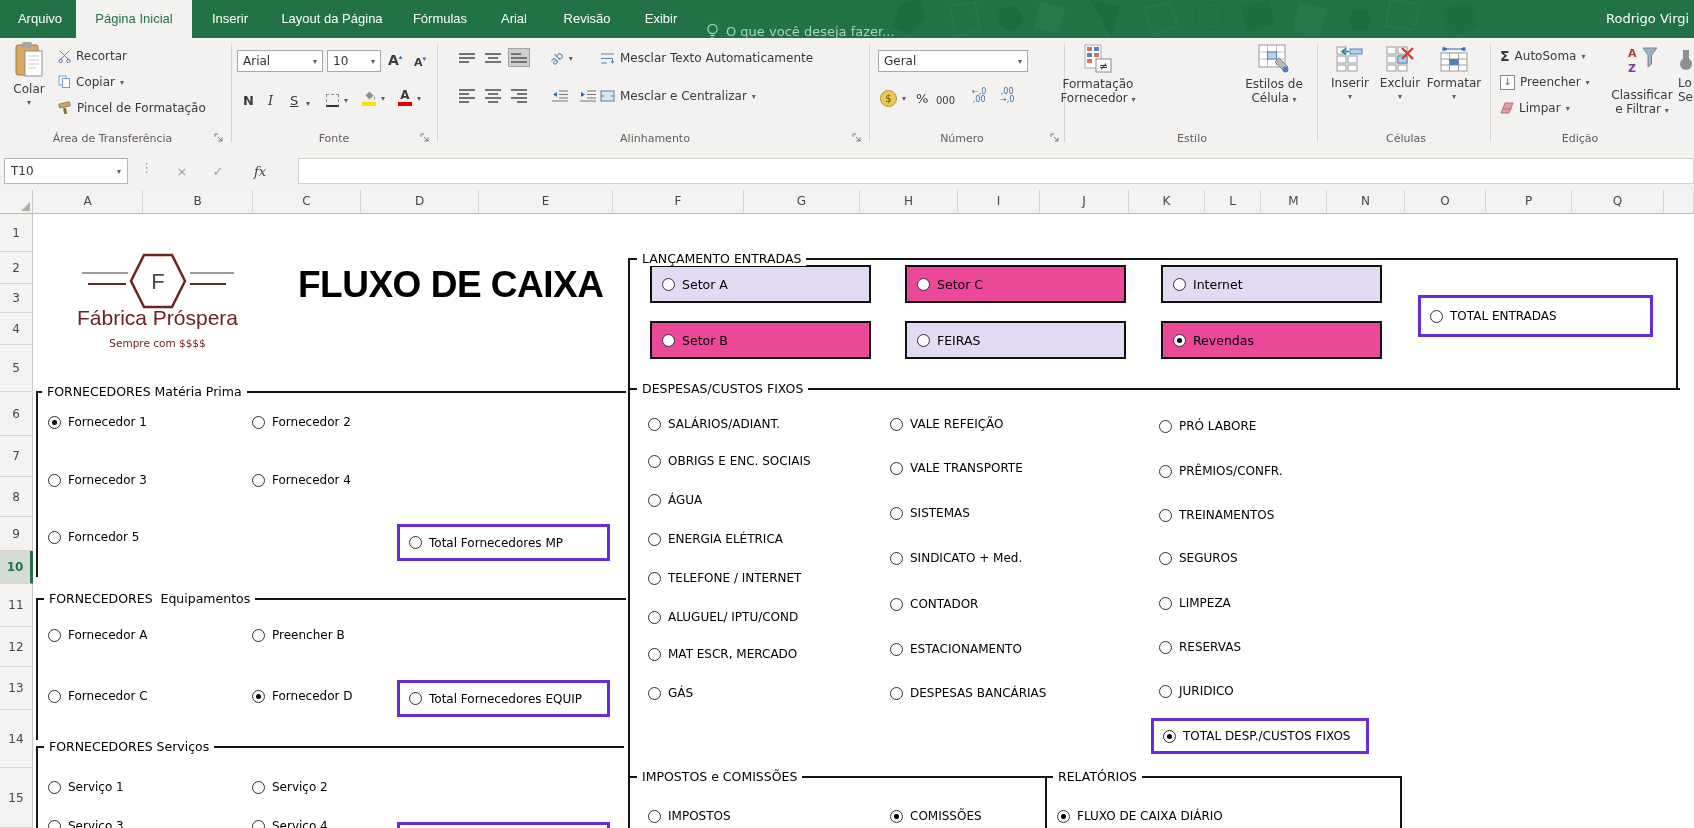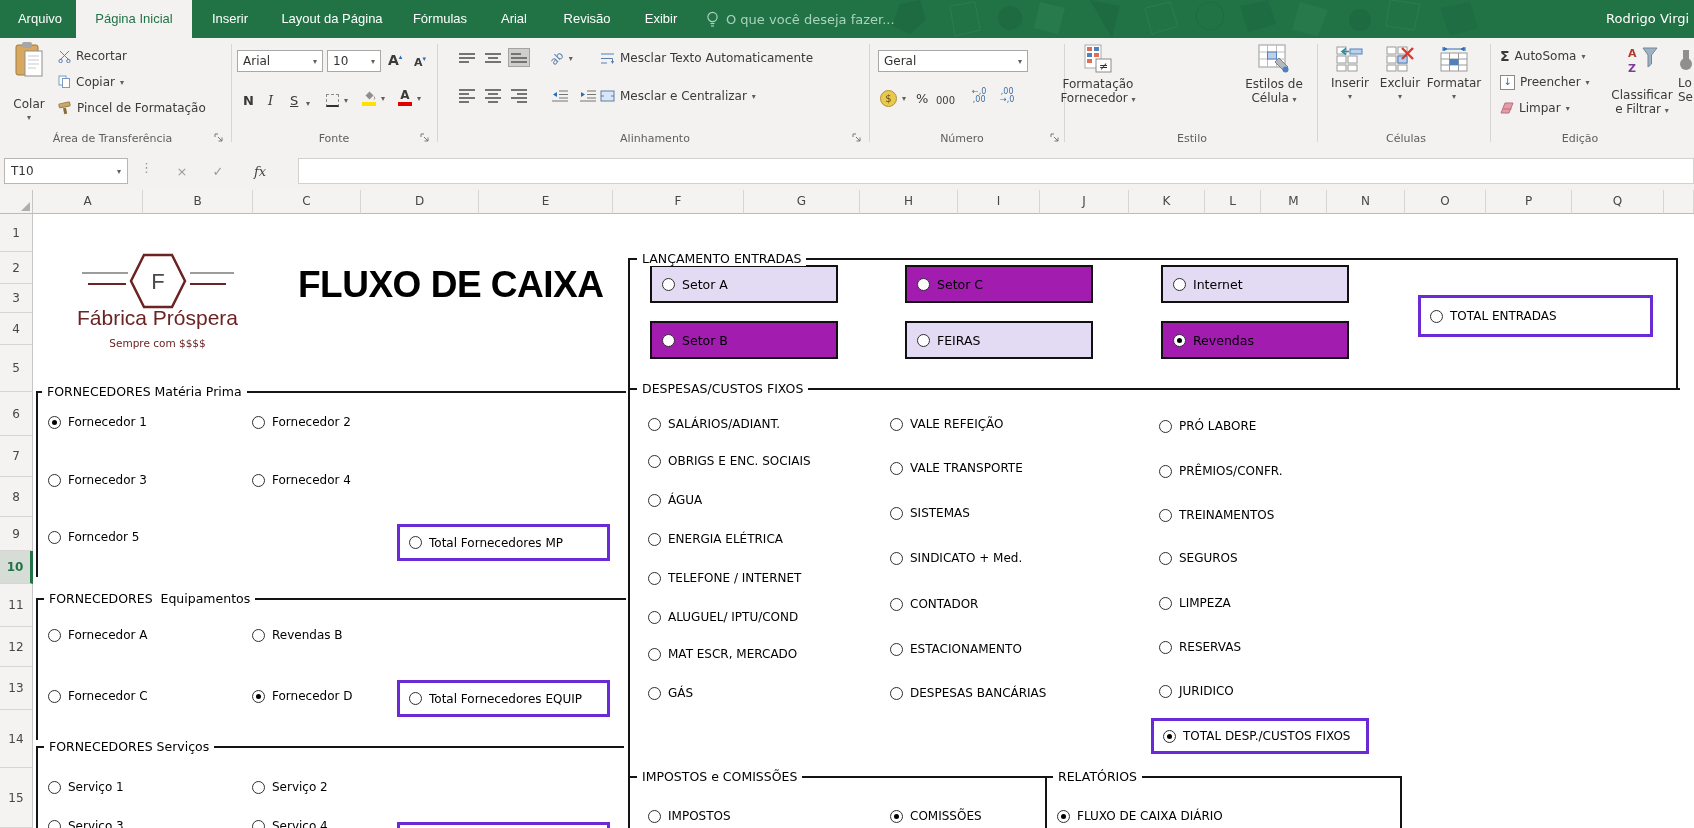--- a/index.html
+++ b/index.html
@@ -4,21 +4,21 @@
 <style>
   html,body{margin:0;padding:0}
   body{width:1694px;height:828px;overflow:hidden;position:relative;background:#fff;
        font-family:"DejaVu Sans",sans-serif;-webkit-font-smoothing:antialiased}
   .abs{position:absolute;box-sizing:border-box}
   
   .tabbar{position:absolute;left:0;top:0;width:1694px;height:38px;background:#217346;overflow:hidden}
   .tab{position:absolute;top:0;height:38px;line-height:38px;text-align:center;color:#fff;
        font-size:13px;font-family:"Liberation Sans",sans-serif;white-space:nowrap}
   .tab.sel{background:#f3f2f1;color:#217346}
-  .search{position:absolute;top:0;height:38px;display:flex;align-items:center;gap:7px;color:#a9d3bc;font-size:13px}
+  .search{position:absolute;top:12px;height:38px;display:flex;align-items:center;gap:7px;color:#a9d3bc;font-size:13px}
   .user{position:absolute;top:0;height:38px;line-height:38px;color:#fff;font-size:13px;overflow:hidden;white-space:nowrap}
   
   .ribbon{position:absolute;left:0;top:38px;width:1694px;height:114px;background:#f3f2f1;
           border-bottom:1px solid #d2d0ce;font-size:12px;color:#444}
   .rdiv{position:absolute;top:6px;height:98px;width:1px;background:#d8d6d4}
   .rlabel{position:absolute;top:94px;font-size:11px;color:#605e5c;text-align:center;white-space:nowrap}
   .ritem{position:absolute;display:flex;align-items:center;gap:5px;height:20px;white-space:nowrap;color:#3b3a39}
   .combo{position:absolute;background:#fff;border:1px solid #aaa8a6;display:flex;align-items:center;
          justify-content:space-between;padding:8px 5px;color:#323130;box-sizing:border-box;height:22px}
   .dd{font-size:8px;color:#605e5c}
@@ -47,24 +47,24 @@
           border-bottom:1px solid #d8d6d4;display:flex;align-items:center;justify-content:center;
           font-size:12px;color:#474747;box-sizing:border-box}
   .rowhdr.active{background:#d6ddd6;color:#217346;border-right:3px solid #217346;font-weight:bold}
   
   .gline{position:absolute;background:#141414}
   .glabel{position:absolute;background:#fff;padding:0 5px;font-size:12.5px;color:#000;line-height:15px;
           z-index:6;white-space:pre}
   .opt{position:absolute;display:flex;align-items:center;gap:7px;font-size:12px;color:#000;height:16px;white-space:nowrap;z-index:7}
   .radio{width:13px;height:13px;border:1px solid #2f2f2f;border-radius:50%;background:#fff;flex:0 0 auto;position:relative;box-sizing:border-box}
   .radio.sel::after{content:"";position:absolute;left:3px;top:3px;width:5px;height:5px;border-radius:50%;background:#000}
-  .ebox{position:absolute;width:188px;height:38px;border:2px solid #111;display:flex;align-items:center;
+  .ebox{position:absolute;width:221px;height:38px;border:2px solid #111;display:flex;align-items:center;
         gap:7px;padding-left:10px;font-size:12.5px;box-sizing:border-box;z-index:5}
   .lav{background:#E3DAF4}
-  .yel{background:#a21caf}
+  .yel{background:#ec4899}
   .pbox{position:absolute;background:#fff;border:3px solid #6A2BD7;display:flex;align-items:center;
         gap:7px;padding-left:9px;font-size:12px;box-sizing:border-box;z-index:5}
   .lancbox{position:absolute;left:628px;top:258px;width:1050px;height:130px;border:2px solid #141414;border-bottom:none;box-sizing:border-box}
 </style>
 </head>
 <body>
 
 <div class="tabbar">
   <svg width="620" height="38" viewBox="0 0 620 38" style="position:absolute;left:880px;top:0">
     <polygon points="20,4 40,0 46,20 30,34 12,26" fill="#1e6b41"></polygon>
@@ -106,21 +106,21 @@
       <rect x="2" y="3" width="22" height="30" rx="2" fill="#d9a85f" stroke="#9c7b43"></rect>
       <rect x="8" y="0" width="10" height="6" rx="2" fill="#a6a6a6"></rect>
       <rect x="11" y="9" width="17" height="25" fill="#fff" stroke="#8f8f8f"></rect>
       <g stroke="#c9c9c9">
           <line x1="14" y1="14" x2="25" y2="14"></line>
           <line x1="14" y1="18" x2="25" y2="18"></line>
           <line x1="14" y1="22" x2="25" y2="22"></line>
           <line x1="14" y1="26" x2="22" y2="26"></line>
         </g>
     </svg>
-    <span style="margin-top:19px">Colar</span>
+    <span style="margin-top:4px">Colar</span>
     <span class="dd">▾</span>
   </div>
   <div class="ritem" style="left:58px;top:8px">
     <svg width="13" height="13" viewBox="0 0 13 13" stroke="#5a7fae" fill="none">
       <path d="M2 1 L11 10"></path>
         <path d="M11 1 L2 10"></path>
         <circle cx="2.6" cy="11" r="1.7"></circle>
         <circle cx="10.4" cy="11" r="1.7"></circle>
     </svg>
     <span>Recortar</span>
@@ -605,21 +605,21 @@
   <span class="radio"></span>
   <span>Total Fornecedores MP</span>
 </div>
 
 <div class="opt" style="left:48px;top:627px">
   <span class="radio"></span>
     <span>Fornecedor A</span>
 </div>
 <div class="opt" style="left:252px;top:627px">
   <span class="radio"></span>
-    <span>Revendas B</span>
+    <span>Preencher B</span>
 </div>
 <div class="opt" style="left:48px;top:688px">
   <span class="radio"></span>
     <span>Fornecedor C</span>
 </div>
 <div class="opt" style="left:252px;top:688px">
   <span class="radio sel"></span>
     <span>Fornecedor D</span>
 </div>
 <div class="pbox" style="left:397px;top:680px;width:213px;height:37px">

